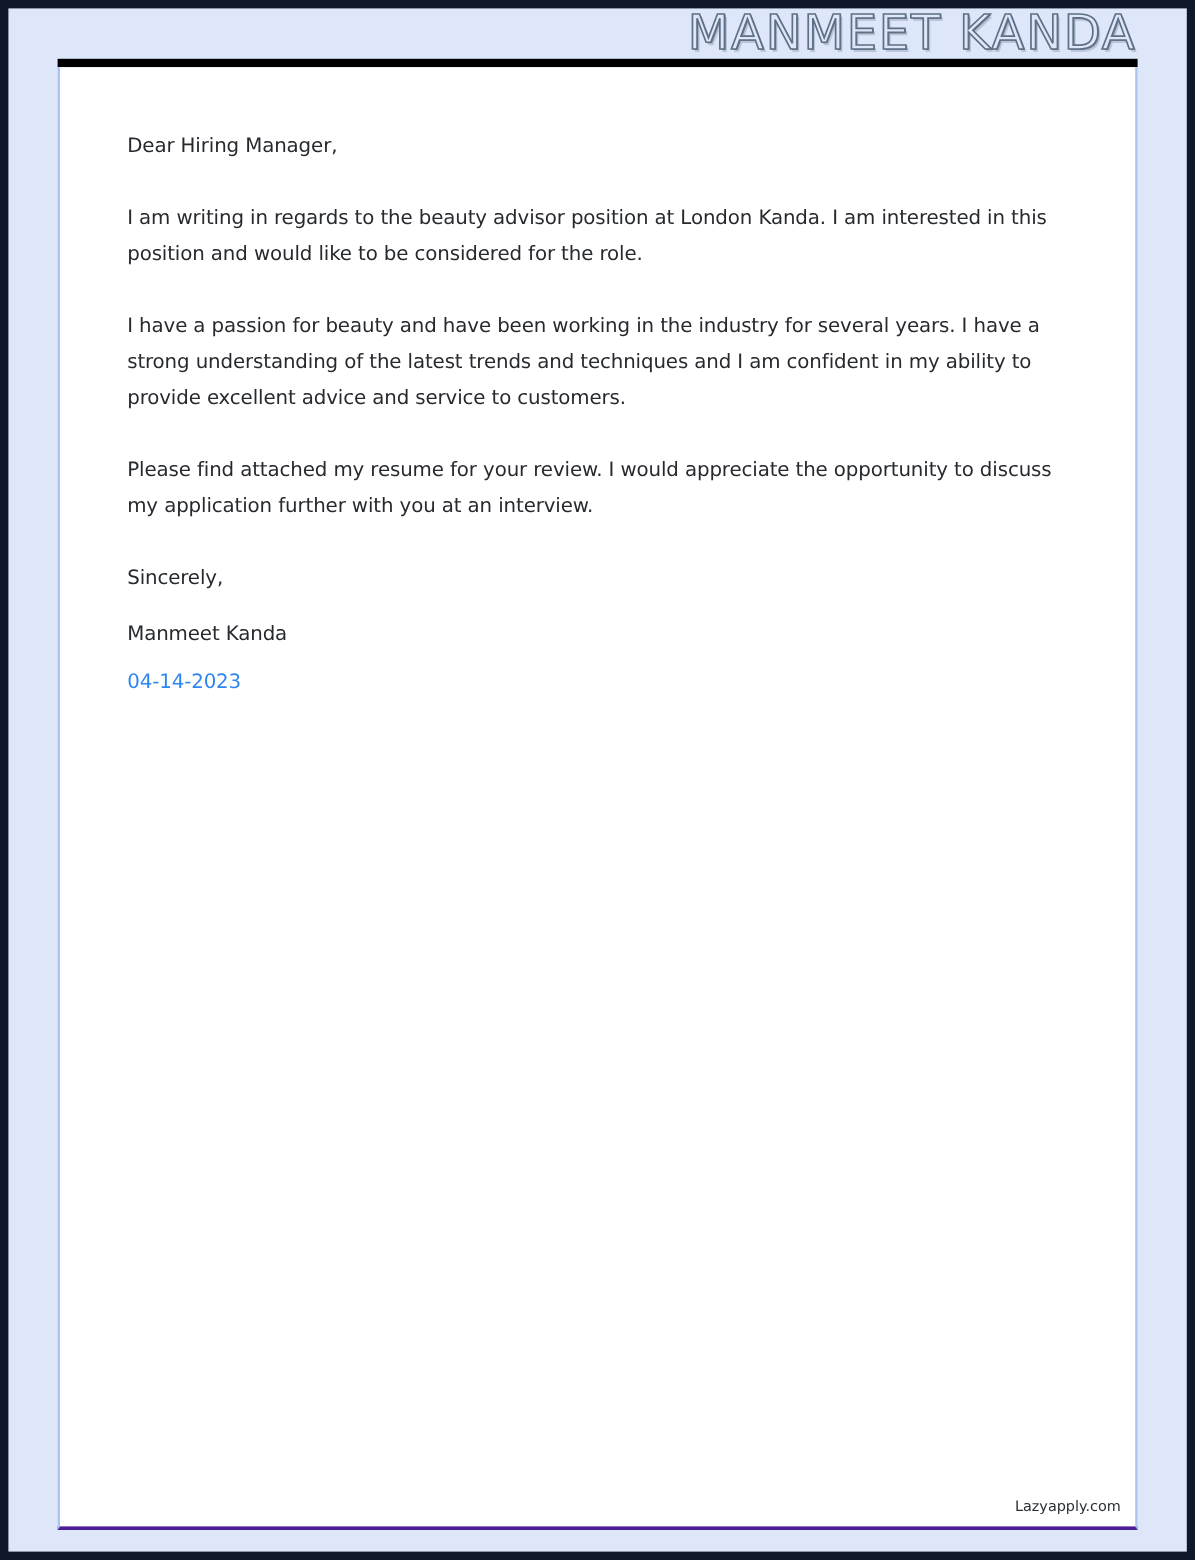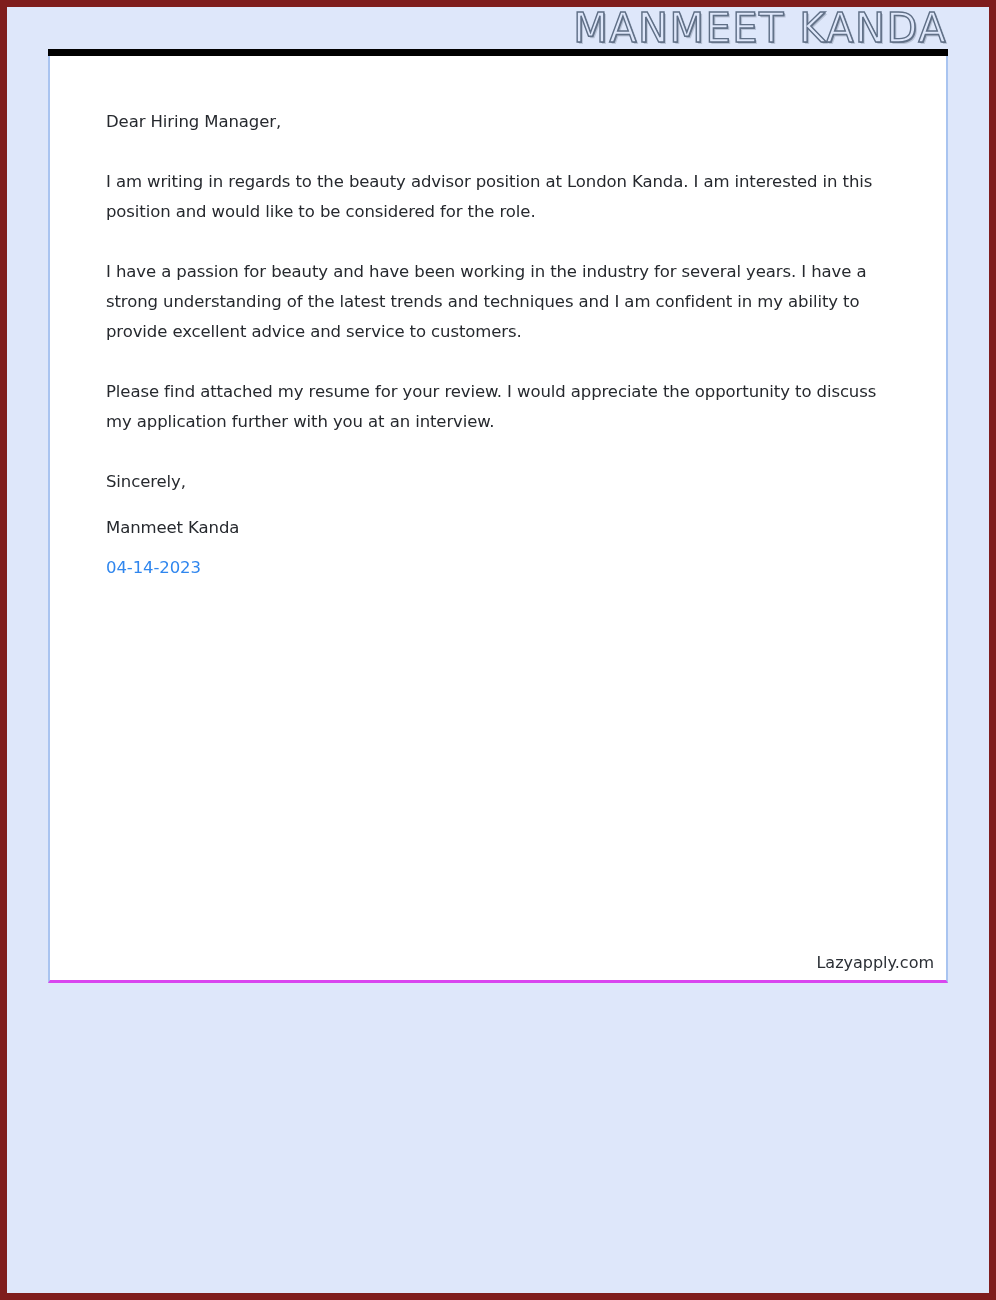--- a/index.html
+++ b/index.html
@@ -14,21 +14,21 @@
     overflow: hidden;
   }
 
   
   .page-frame {
     position: absolute;
     left: 0;
     top: 0;
     width: 996px;
     height: 1300px;
-    background: #7f1d1d;
+    background: #0f172a;
     box-sizing: border-box;
   }
   .page-bg {
     position: absolute;
     left: 7px;
     top: 7px;
     width: 982px;
     height: 1286px;
     background: #dee7fa;
     box-sizing: border-box;
@@ -68,25 +68,25 @@
     height: 7px;
     background: #000000;
   }
 
   
   .letter-card {
     position: absolute;
     left: 41px;
     top: 49px;
     width: 900px;
-    height: 927px;
+    height: 1219px;
     background: #ffffff;
     border-left: 2px solid #a9c4f0;
     border-right: 2px solid #a9c4f0;
-    border-bottom: 3px solid #d946ef;
+    border-bottom: 3px solid #4c1d95;
     box-sizing: border-box;
     padding-left: 12px;
   }
 
   .letter-body {
     position: absolute;
     left: 56px;
     top: 51px;
     width: 800px;
   }
@@ -105,21 +105,21 @@
   .para.date {
     color: #2f86ee;
     margin-bottom: 0;
   }
 
   .footer-note {
     position: absolute;
     right: 12px;
     bottom: 8px;
     font-family: "DejaVu Sans", sans-serif;
-    font-size: 16px;
+    font-size: 12px;
     line-height: 18px;
     color: #2b2f35;
     white-space: nowrap;
   }
 </style>
 </head>
 <body>
 
 <div class="page-frame">
   <div class="page-bg">

